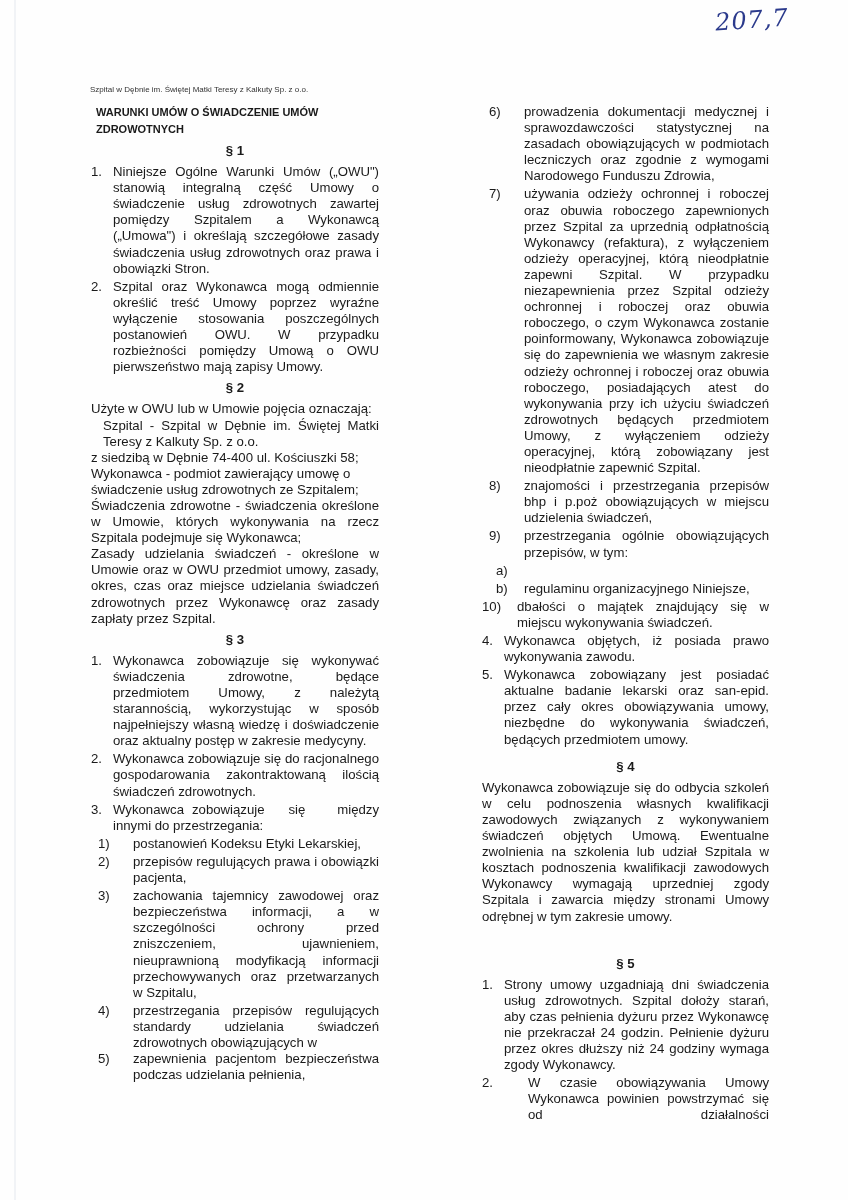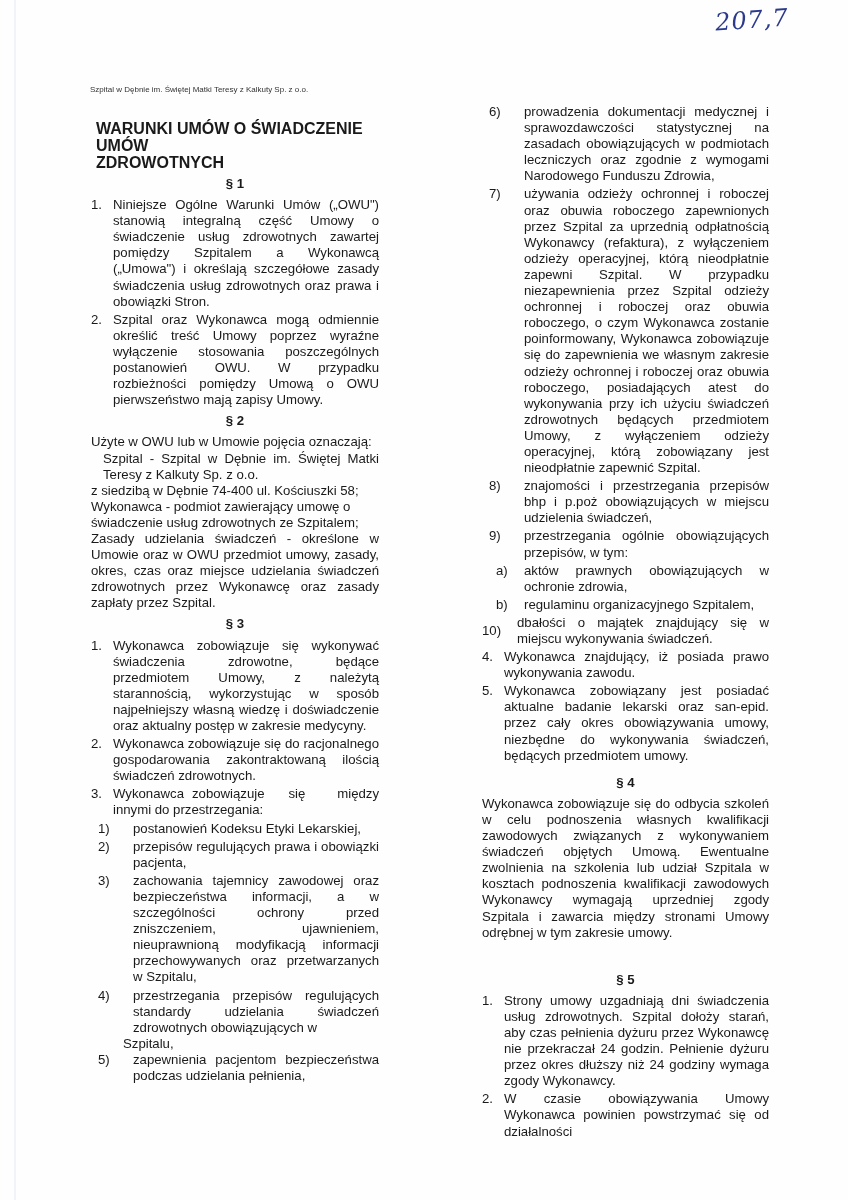--- a/index.html
+++ b/index.html
@@ -6,21 +6,21 @@
   body { width: 848px; height: 1200px; position: relative; overflow: hidden;
          font-family: "Liberation Sans", sans-serif; color: #1a1a1a; }
   .page { position: absolute; left: 0; top: 0; width: 848px; height: 1200px; background: #fefefe; }
   .scan-edge { position: absolute; left: 14px; top: 0; width: 2px; height: 1200px; background: #f1f3f6; }
   .handwriting { position: absolute; left: 715px; top: 6px; font-family: "DejaVu Serif", serif;
                  font-style: italic; font-size: 24px; color: #2b3a8c; letter-spacing: 1px; transform: rotate(-4deg); }
   .header-line { position: absolute; left: 90px; top: 69px; font-size: 8px; color: #333; margin-top: 16px; }
   .col { position: absolute; top: 104px; font-size: 13.2px; line-height: 16.1px; }
   .col-left { left: 91px; width: 288px; }
   .col-right { left: 482px; width: 287px; }
-  .doc-title { font-weight: bold; font-size: 16px; line-height: 17px; margin: 16px 0 5px 5px; }
+  .doc-title { font-weight: bold; font-size: 11px; line-height: 17px; margin: 0 0 5px 5px; }
   .section-mark { text-align: center; font-weight: bold; margin: 5px 0 5px 0; }
   .just { text-align: justify; }
   .item { display: flex; margin-bottom: 2px; }
   .item .num { flex: 0 0 auto; }
   .item .txt { flex: 1 1 auto; text-align: justify; }
   .n1 .num { width: 22px; }
   .n2 .num { width: 35px; padding-left: 7px; }
   .n3 .num { width: 28px; padding-left: 14px; }
   .def { margin-bottom: 0; }
   .def b { font-weight: normal; }
@@ -57,20 +57,23 @@
     <div class="def just indent-def">
       <b>Szpital</b><span> - Szpital w Dębnie im. Świętej Matki Teresy z Kalkuty Sp. z o.o.</span>
     </div>
     <div class="def just">
       <span>z siedzibą w Dębnie 74-400 ul. Kościuszki 58;</span>
     </div>
     <div class="def">
       <b>Wykonawca</b><span> - podmiot zawierający umowę o świadczenie usług zdrowotnych ze Szpitalem;</span>
     </div>
     <div class="def just">
+      <b>Świadczenia zdrowotne</b><span> - świadczenia określone w Umowie, których wykonywania na rzecz Szpitala podejmuje się Wykonawca;</span>
+    </div>
+    <div class="def just">
       <b>Zasady udzielania świadczeń</b><span> - określone w Umowie oraz w OWU przedmiot umowy, zasady, okres, czas oraz miejsce udzielania świadczeń zdrowotnych przez Wykonawcę oraz zasady zapłaty przez Szpital.</span>
     </div>
 
     <div class="section-mark">§ 3</div>
     <div class="item n1">
       <span class="num">1.</span>
       <span class="txt">Wykonawca zobowiązuje się wykonywać świadczenia zdrowotne, będące przedmiotem Umowy, z należytą starannością, wykorzystując w sposób najpełniejszy własną wiedzę i doświadczenie oraz aktualny postęp w zakresie medycyny.</span>
     </div>
     <div class="item n1">
       <span class="num">2.</span>
@@ -89,21 +92,20 @@
       <span class="txt">przepisów regulujących prawa i obowiązki pacjenta,</span>
     </div>
     <div class="item n2">
       <span class="num">3)</span>
       <span class="txt">zachowania tajemnicy zawodowej oraz bezpieczeństwa informacji, a w szczególności ochrony przed zniszczeniem, ujawnieniem, nieuprawnioną modyfikacją informacji przechowywanych oraz przetwarzanych w Szpitalu,</span>
     </div>
     <div class="item n2" style="margin-bottom:0;">
       <span class="num">4)</span>
       <span class="txt">przestrzegania przepisów regulujących standardy udzielania świadczeń zdrowotnych obowiązujących w</span>
     </div>
-    <div style="padding-left:32px;">Szpitalu,</div>
     <div class="item n2">
       <span class="num">5)</span>
       <span class="txt">zapewnienia pacjentom bezpieczeństwa podczas udzielania pełnienia,</span>
     </div>
   </div>
 
   <div class="col col-right">
     <div class="item n2">
       <span class="num">6)</span>
       <span class="txt">prowadzenia dokumentacji medycznej i sprawozdawczości statystycznej na zasadach obowiązujących w podmiotach leczniczych oraz zgodnie z wymogami Narodowego Funduszu Zdrowia,</span>
@@ -115,47 +117,46 @@
     <div class="item n2">
       <span class="num">8)</span>
       <span class="txt">znajomości i przestrzegania przepisów bhp i p.poż obowiązujących w miejscu udzielenia świadczeń,</span>
     </div>
     <div class="item n2">
       <span class="num">9)</span>
       <span class="txt">przestrzegania ogólnie obowiązujących przepisów, w tym:</span>
     </div>
     <div class="item n3">
       <span class="num">a)</span>
-      <span class="txt">aktów prawnych obowiązujących w ochronie zdrowia,</span>
     </div>
     <div class="item n3">
       <span class="num">b)</span>
-      <span class="txt">regulaminu organizacyjnego Szpitalem,</span>
+      <span class="txt">regulaminu organizacyjnego Niniejsze,</span>
     </div>
-    <div class="item n2" style="margin-left:-7px;align-items:center;">
+    <div class="item n2" style="margin-left:-7px;">
       <span class="num">10)</span>
       <span class="txt">dbałości o majątek znajdujący się w miejscu wykonywania świadczeń.</span>
     </div>
     <div class="item n1">
       <span class="num">4.</span>
-      <span class="txt">Wykonawca znajdujący, iż posiada prawo wykonywania zawodu.</span>
+      <span class="txt">Wykonawca objętych, iż posiada prawo wykonywania zawodu.</span>
     </div>
     <div class="item n1">
       <span class="num">5.</span>
       <span class="txt">Wykonawca zobowiązany jest posiadać aktualne badanie lekarski oraz san-epid. przez cały okres obowiązywania umowy, niezbędne do wykonywania świadczeń, będących przedmiotem umowy.</span>
     </div>
 
     <div class="small-gap"></div>
     <div class="section-mark">§ 4</div>
     <div class="just">Wykonawca zobowiązuje się do odbycia szkoleń w celu podnoszenia własnych kwalifikacji zawodowych związanych z wykonywaniem świadczeń objętych Umową. Ewentualne zwolnienia na szkolenia lub udział Szpitala w kosztach podnoszenia kwalifikacji zawodowych Wykonawcy wymagają uprzedniej zgody Szpitala i zawarcia między stronami Umowy odrębnej w tym zakresie umowy.</div>
 
     <div class="gap"></div>
     <div class="section-mark">§ 5</div>
     <div class="item n1">
       <span class="num">1.</span>
       <span class="txt">Strony umowy uzgadniają dni świadczenia usług zdrowotnych. Szpital dołoży starań, aby czas pełnienia dyżuru przez Wykonawcę nie przekraczał 24 godzin. Pełnienie dyżuru przez okres dłuższy niż 24 godziny wymaga zgody Wykonawcy.</span>
     </div>
     <div class="item n1">
       <span class="num">2.</span>
-      <span class="txt" style="text-align-last: justify;">W czasie obowiązywania Umowy Wykonawca powinien powstrzymać się od działalności</span>
+      <span class="txt" style="text-align-last: justify; margin-left: 24px;">W czasie obowiązywania Umowy Wykonawca powinien powstrzymać się od działalności</span>
     </div>
   </div>
 </div>
 
 </body></html>

